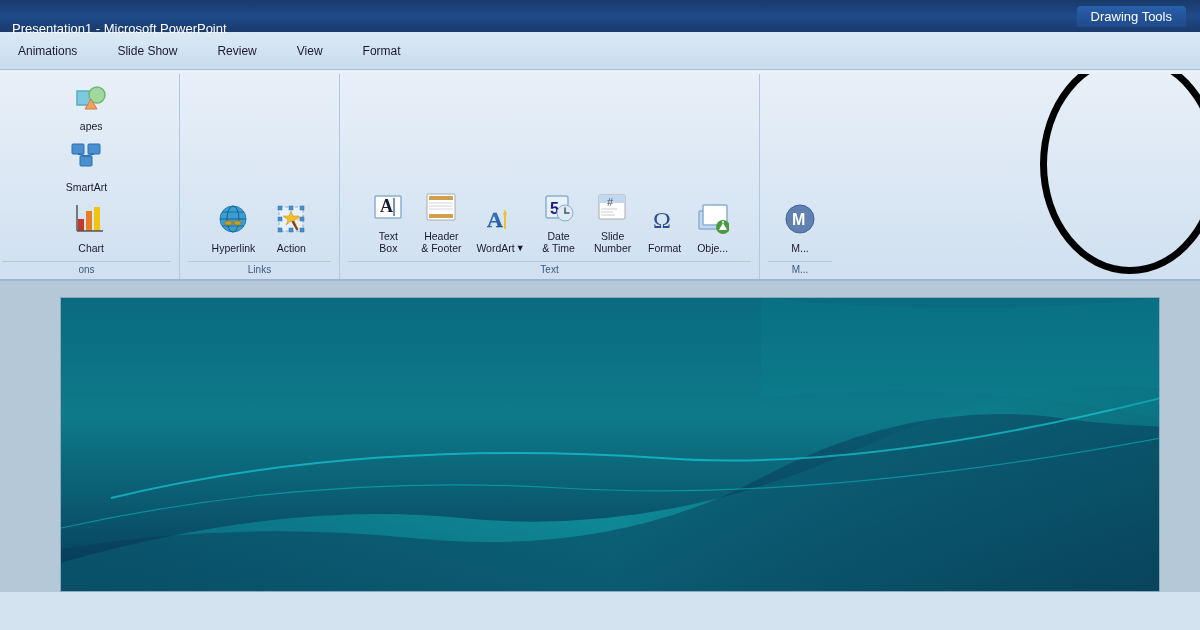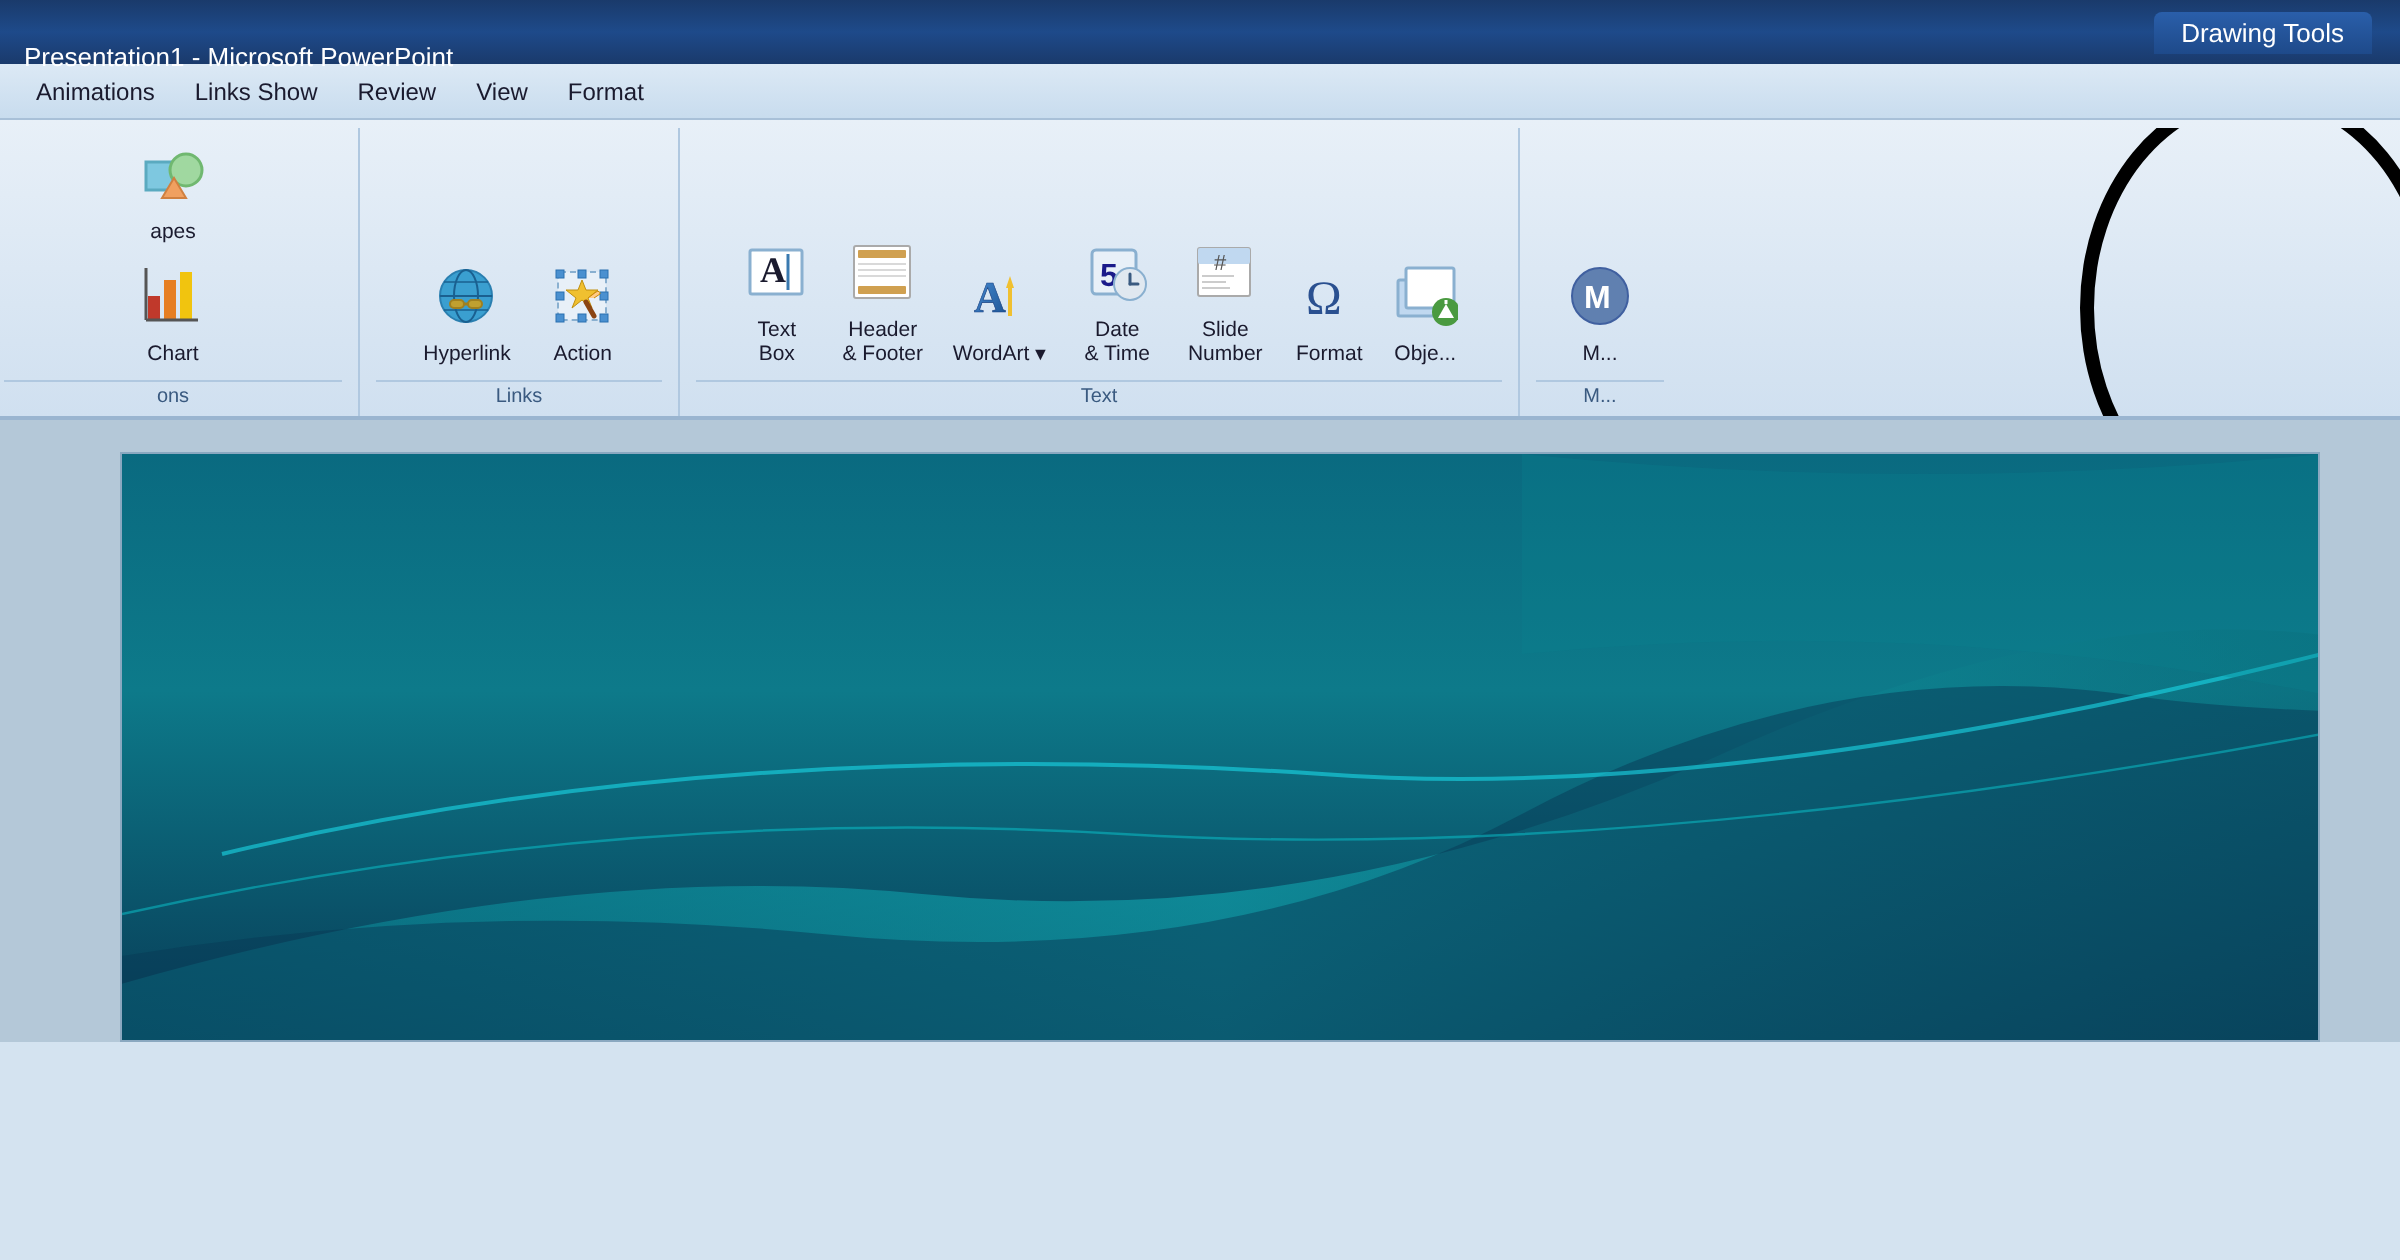--- a/index.html
+++ b/index.html
@@ -30,25 +30,26 @@
       padding: 3px 14px;
       border-radius: 4px 4px 0 0;
       font-size: 13px;
       color: white;
       margin-right: 2px;
     }
 
     
     .menu-bar {
       background: linear-gradient(to bottom, #dce9f5 0%, #c8dcee 100%);
-      height: 28px;
+      height: 38px;
       display: flex;
       align-items: center;
       padding: 0 8px;
       border-bottom: 1px solid #a8c0d8;
+      gap: 20px;
     }
     .menu-item {
       padding: 4px 10px;
       font-size: 12px;
       color: #1a1a2e;
       cursor: pointer;
       border-radius: 3px;
     }
 
     
@@ -140,21 +141,21 @@
 </head>
 <body>
 
 <div class="title-bar">
   <span class="title-bar-left">Presentation1 - Microsoft PowerPoint</span>
   <div class="title-bar-right">Drawing Tools</div>
 </div>
 
 <div class="menu-bar">
   <div class="menu-item">Animations</div>
-  <div class="menu-item">Links Show</div>
+  <div class="menu-item">Slide Show</div>
   <div class="menu-item">Review</div>
   <div class="menu-item">View</div>
   <div class="menu-item">Format</div>
 </div>
 
 <div class="ribbon">
 
   <div class="ribbon-group" style="padding-left:2px; min-width:180px;">
     <div class="ribbon-group-content" style="align-items:flex-end;flex-direction:column;">
 
@@ -162,20 +163,32 @@
         <div class="icon">
           <svg class="icon-svg" viewBox="0 0 32 32" fill="none">
             <rect x="2" y="10" width="14" height="14" fill="#7ec8e0" stroke="#5aaac0" stroke-width="1.5"></rect>
             <circle cx="22" cy="14" r="8" fill="#a0d8a0" stroke="#70b870" stroke-width="1.5"></circle>
             <polygon points="10,28 16,18 22,28" fill="#f0a060" stroke="#d08040" stroke-width="1"></polygon>
           </svg>
         </div>
         <span class="ribbon-btn-label">apes</span>
       </div>
 
+      <div class="ribbon-btn">
+        <div class="icon">
+          <svg class="icon-svg" viewBox="0 0 32 32" fill="none">
+            <rect x="2" y="2" width="12" height="10" rx="1" fill="#4a90d0" stroke="#2a70b0" stroke-width="1"></rect>
+            <rect x="10" y="14" width="12" height="10" rx="1" fill="#4a90d0" stroke="#2a70b0" stroke-width="1"></rect>
+            <rect x="18" y="2" width="12" height="10" rx="1" fill="#4a90d0" stroke="#2a70b0" stroke-width="1"></rect>
+            <line x1="8" y1="12" x2="16" y2="14" stroke="#2a70b0" stroke-width="1.5"></line>
+            <line x1="24" y1="12" x2="16" y2="14" stroke="#2a70b0" stroke-width="1.5"></line>
+          </svg>
+        </div>
+        <span class="ribbon-btn-label">SmartArt</span>
+      </div>
 
       <div class="ribbon-btn">
         <div class="icon">
           <svg class="icon-svg" viewBox="0 0 32 32" fill="none">
             <rect x="3" y="16" width="6" height="12" fill="#c0392b"></rect>
             <rect x="11" y="8" width="6" height="20" fill="#e67e22"></rect>
             <rect x="19" y="4" width="6" height="24" fill="#f1c40f"></rect>
             <line x1="2" y1="28" x2="28" y2="28" stroke="#555" stroke-width="1.5"></line>
             <line x1="2" y1="2" x2="2" y2="28" stroke="#555" stroke-width="1.5"></line>
           </svg>

